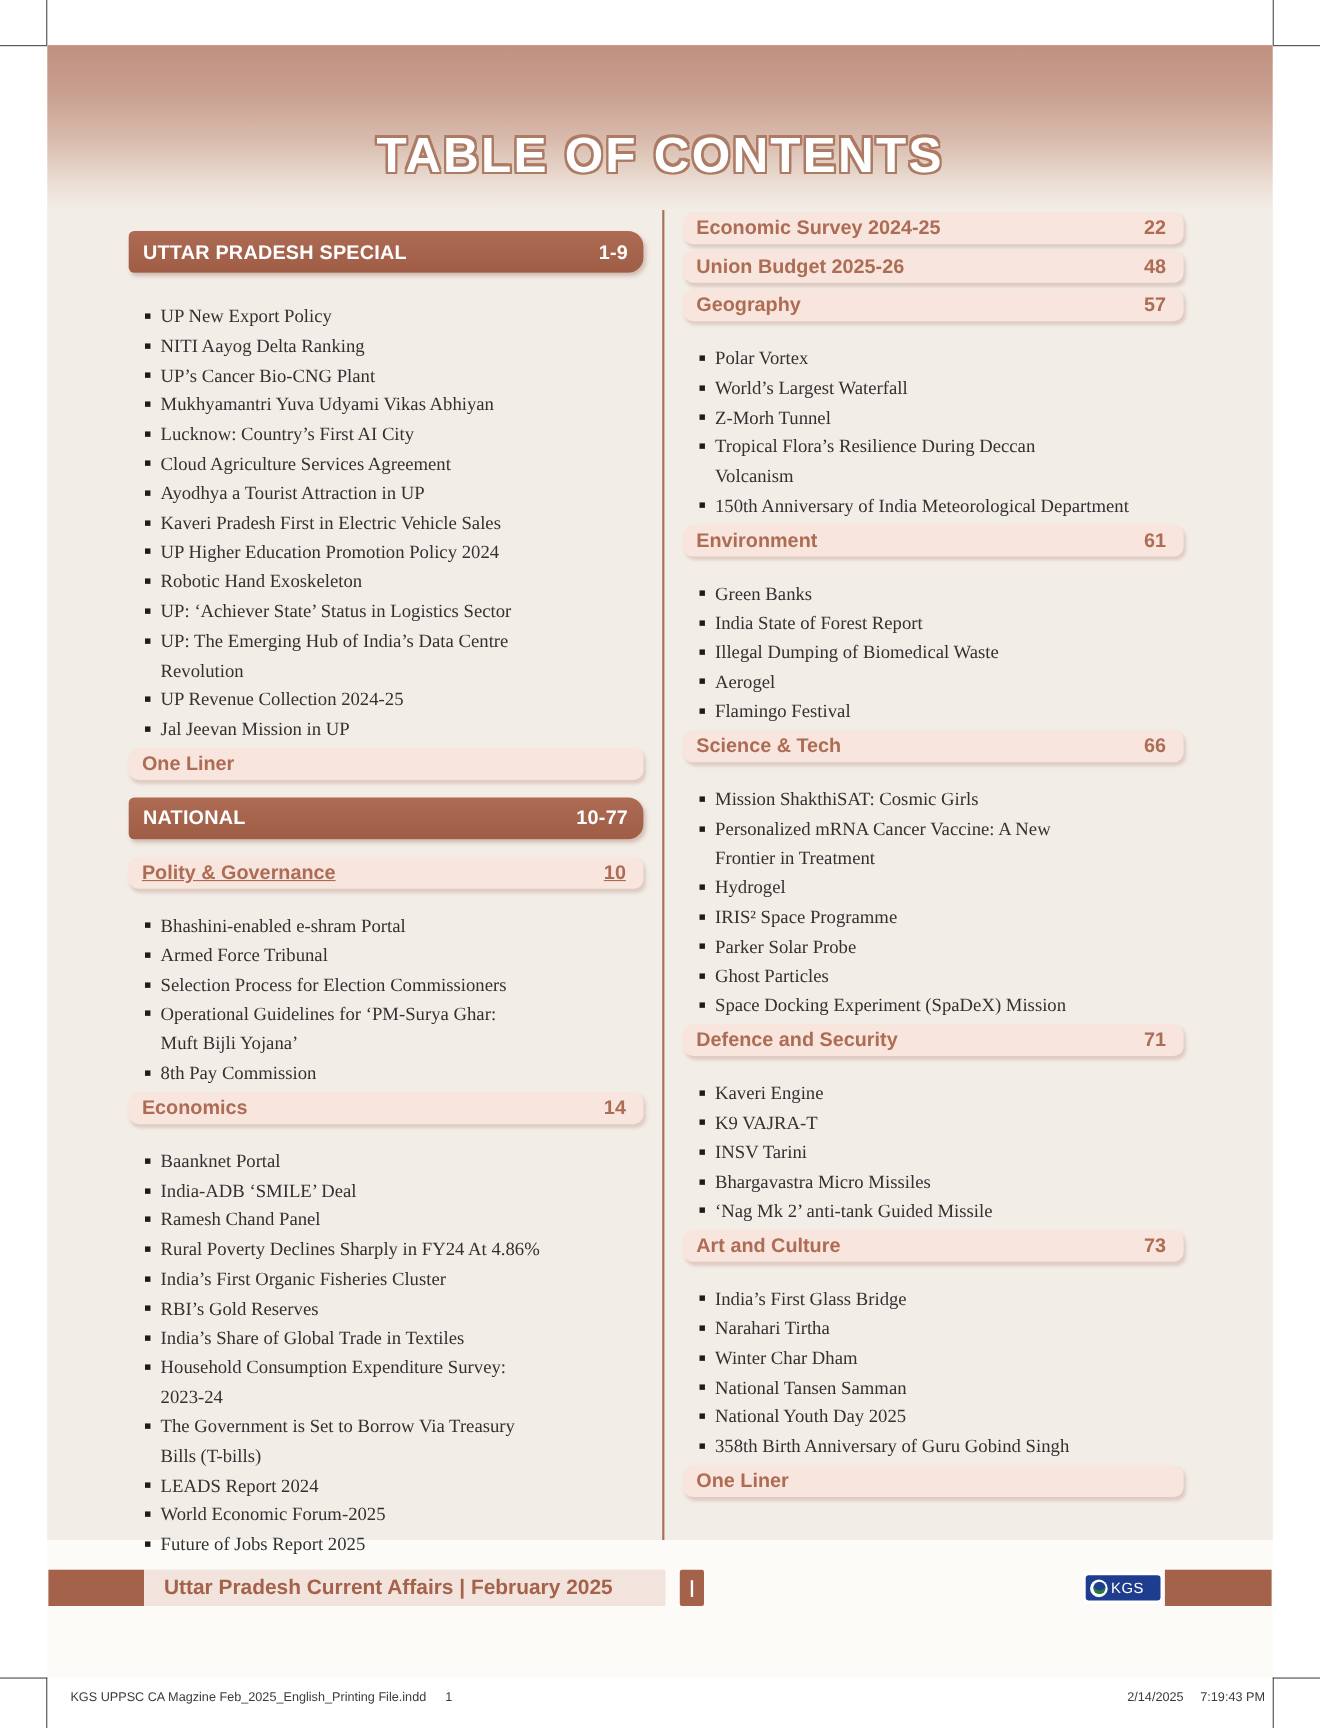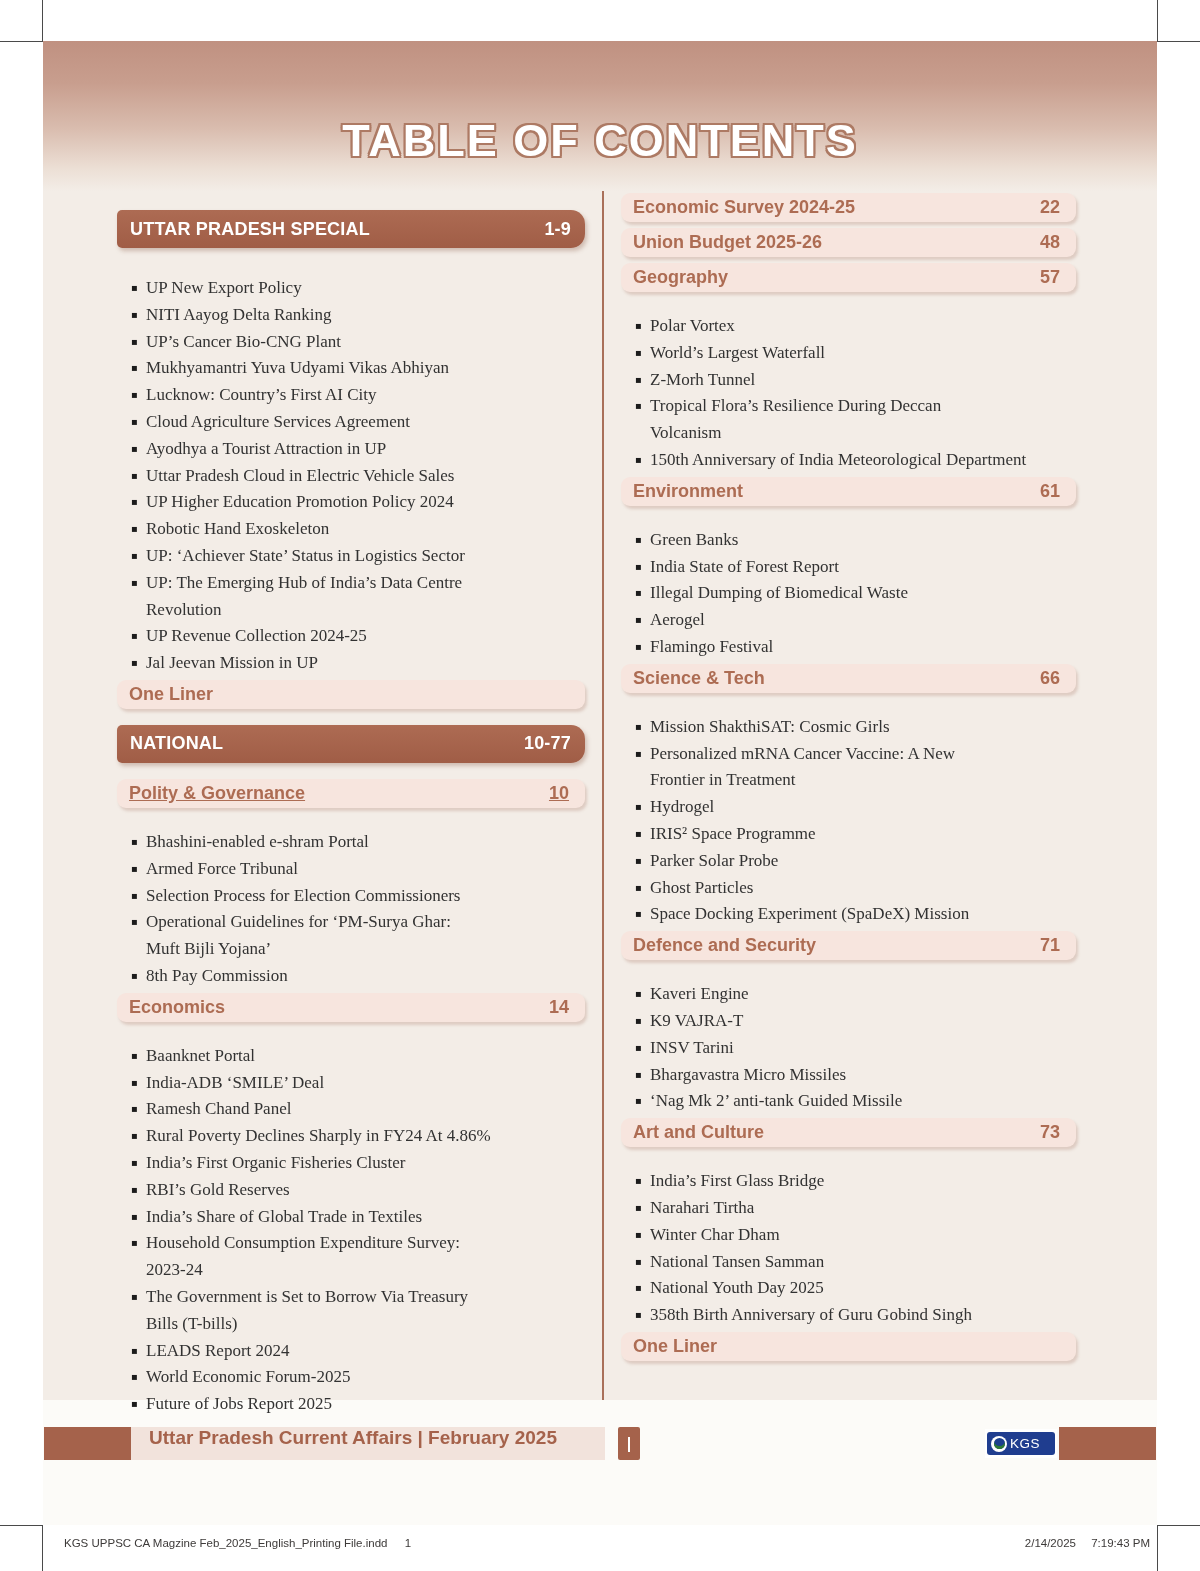--- a/index.html
+++ b/index.html
@@ -76,21 +76,21 @@
   .toc-text{
     font-family:"Liberation Serif",serif;font-size:17px;line-height:26.8px;
     color:#323232;white-space:pre-wrap;
   }
   
   .footer-block{position:absolute;height:33px;background:#a5624b;}
   .fb-left{left:1px;top:1386px;width:87px;}
   .fb-right{left:1016px;top:1386px;width:97px;}
   .footer-bar{
     position:absolute;left:88px;top:1386px;width:474px;height:33px;
-    background:#f2e3dc;display:flex;align-items:flex-start;
+    background:#f2e3dc;display:flex;align-items:center;
     padding-left:18px;box-sizing:border-box;
     color:#a5624b;font-weight:bold;font-size:19px;
   }
   .pg-box{
     position:absolute;left:575px;top:1386px;width:22px;height:33px;
     background:#a5624b;color:#ffffff;display:flex;align-items:center;
     justify-content:center;font-size:16px;font-weight:bold;border-radius:2px;
   }
   .kgs-logo{
     position:absolute;left:942px;top:1388px;width:72px;height:29px;
@@ -165,21 +165,21 @@
         <div class="toc-item">
           <span class="bullet">▪</span>
           <span class="toc-text">Cloud Agriculture Services Agreement</span>
         </div>
         <div class="toc-item">
           <span class="bullet">▪</span>
           <span class="toc-text">Ayodhya a Tourist Attraction in UP</span>
         </div>
         <div class="toc-item">
           <span class="bullet">▪</span>
-          <span class="toc-text">Uttar Pradesh Cloud in Electric Vehicle Sales</span>
+          <span class="toc-text">Kaveri Pradesh First in Electric Vehicle Sales</span>
         </div>
         <div class="toc-item">
           <span class="bullet">▪</span>
           <span class="toc-text">UP Higher Education Promotion Policy 2024</span>
         </div>
         <div class="toc-item">
           <span class="bullet">▪</span>
           <span class="toc-text">Robotic Hand Exoskeleton</span>
         </div>
         <div class="toc-item">

